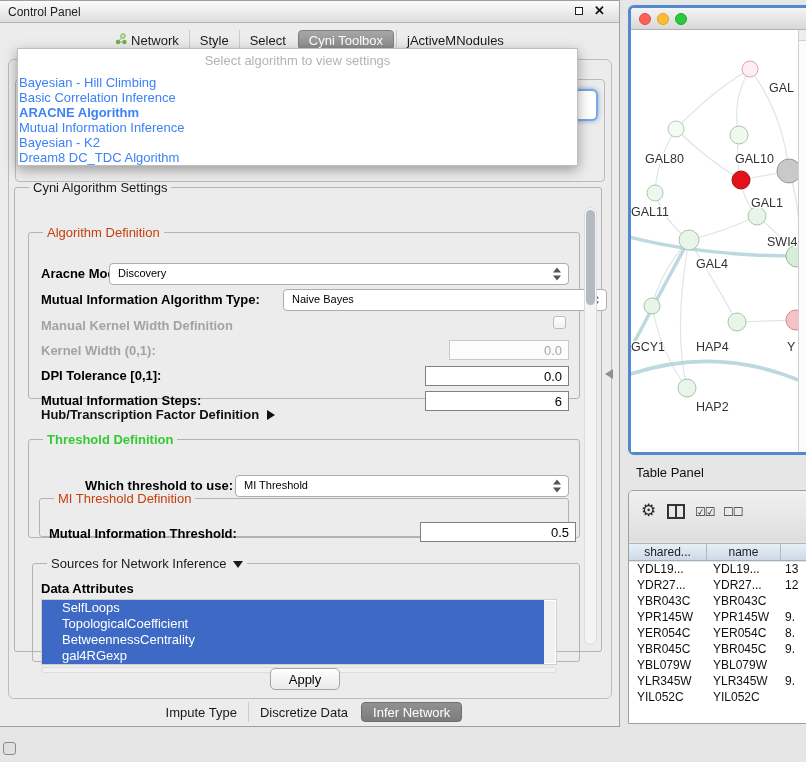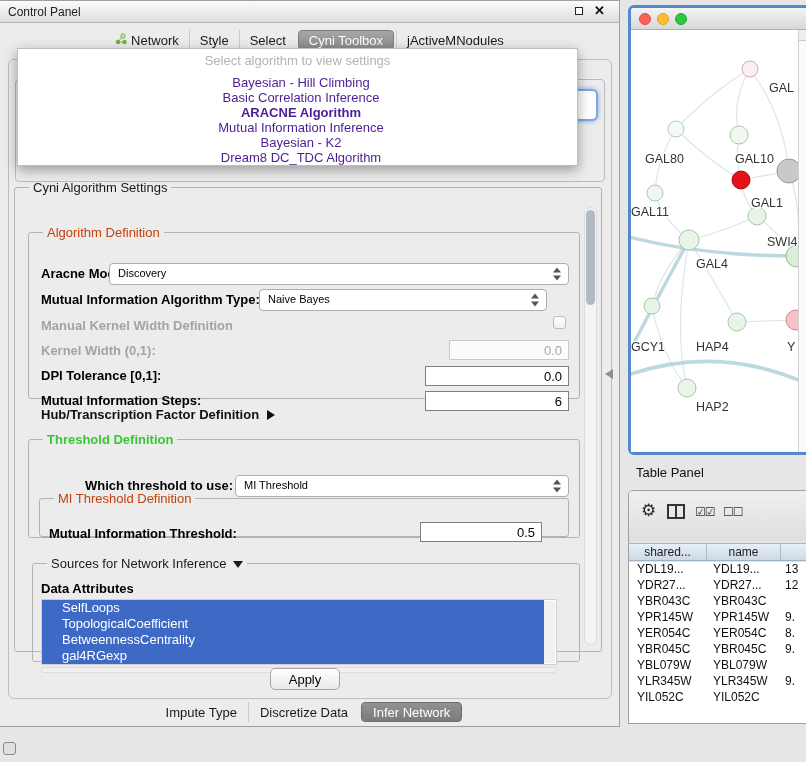--- a/index.html
+++ b/index.html
@@ -28,21 +28,21 @@
         border:1px solid #bdbdbd; border-radius:6px; background:#ececec; }
   .algo-remnant { position:absolute; left:6px; top:19px; width:590px; height:103px;
         border:1px solid #bbbbbb; border-radius:4px; }
   .combo-remnant { position:absolute; left:557px; top:29px; width:32px; height:32px; background:#ffffff;
         border:2px solid #7ba7e0; border-radius:6px; box-shadow:0 0 5px #7ba7e0; }
 
   
   .popup { position:absolute; left:17px; top:47px; width:561px; height:118px; background:#ffffff;
         border:1px solid #bfbfbf; box-shadow:0 4px 12px rgba(0,0,0,.35); z-index:30; }
   .popup-head { height:26px; line-height:24px; text-align:center; color:#b3b3b3; font-size:13px; }
-  .popup-opt { height:15px; line-height:15px; padding-left:7px; font-size:13px; color:#4c1d95; white-space:nowrap;text-align:center; }
+  .popup-opt { height:15px; line-height:15px; padding-left:1px; font-size:13px; color:#3b82f6; white-space:nowrap; }
   .popup-opt.selected { font-weight:bold; }
 
   
   fieldset.gb { position:absolute; border:1px solid #b3b3b3; border-radius:3px; }
   fieldset.gb legend { padding:0 4px; margin-left:14px; font-size:13px; }
   .lg-black { color:#1a1a1a; font-weight:normal; }
   .lg-blue  { color:#c2410c; font-weight:normal; }
   .lg-green { color:#35c935; font-weight:bold; }
 
   .gb.cyni   { left:5px;  top:120px; width:588px; height:472px; }
@@ -189,21 +189,21 @@
         <fieldset class="gb algdef">
           <legend class="lg-blue">Algorithm Definition</legend>
 
           <span class="lbl" style="left:12px;top:26px">Aracne Mode:</span>
           <div class="combo" style="left:80px;top:23px;width:460px">
             <span class="combo-val">Discovery</span>
             <span class="combo-arrows"></span>
           </div>
 
           <span class="lbl" style="left:12px;top:52px">Mutual Information Algorithm Type:</span>
-          <div class="combo" style="left:230px;top:49px;width:288px">
+          <div class="combo" style="left:254px;top:49px;width:324px">
             <span class="combo-val">Naive Bayes</span>
             <span class="combo-arrows"></span>
           </div>
 
           <span class="lbl dis" style="left:12px;top:78px">Manual Kernel Width Definition</span>
           <span class="checkbox" style="left:524px;top:76px"></span>
 
           <span class="lbl dis" style="left:12px;top:103px">Kernel Width (0,1):</span>
           <div class="tf dis" style="left:420px;top:100px;width:120px">
             <span class="tf-val">0.0</span>
@@ -230,21 +230,21 @@
 
           <span class="lbl" style="left:56px;top:31px">Which threshold to use:</span>
           <div class="combo" style="left:206px;top:28px;width:334px">
             <span class="combo-val">MI Threshold</span>
             <span class="combo-arrows"></span>
           </div>
 
           <fieldset class="gb mibox">
             <legend class="lg-blue">MI Threshold Definition</legend>
             <span class="lbl" style="left:9px;top:20px">Mutual Information Threshold:</span>
-            <div class="tf" style="left:380px;top:16px;width:122px">
+            <div class="tf" style="left:380px;top:16px;width:156px">
               <span class="tf-val">0.5</span>
             </div>
           </fieldset>
         </fieldset>
 
         <fieldset class="gb sources">
           <legend class="lg-black">
             <span>Sources for Network Inference</span><span class="tri-down"></span>
           </legend>
           <span class="lbl attr-title">Data Attributes</span>

